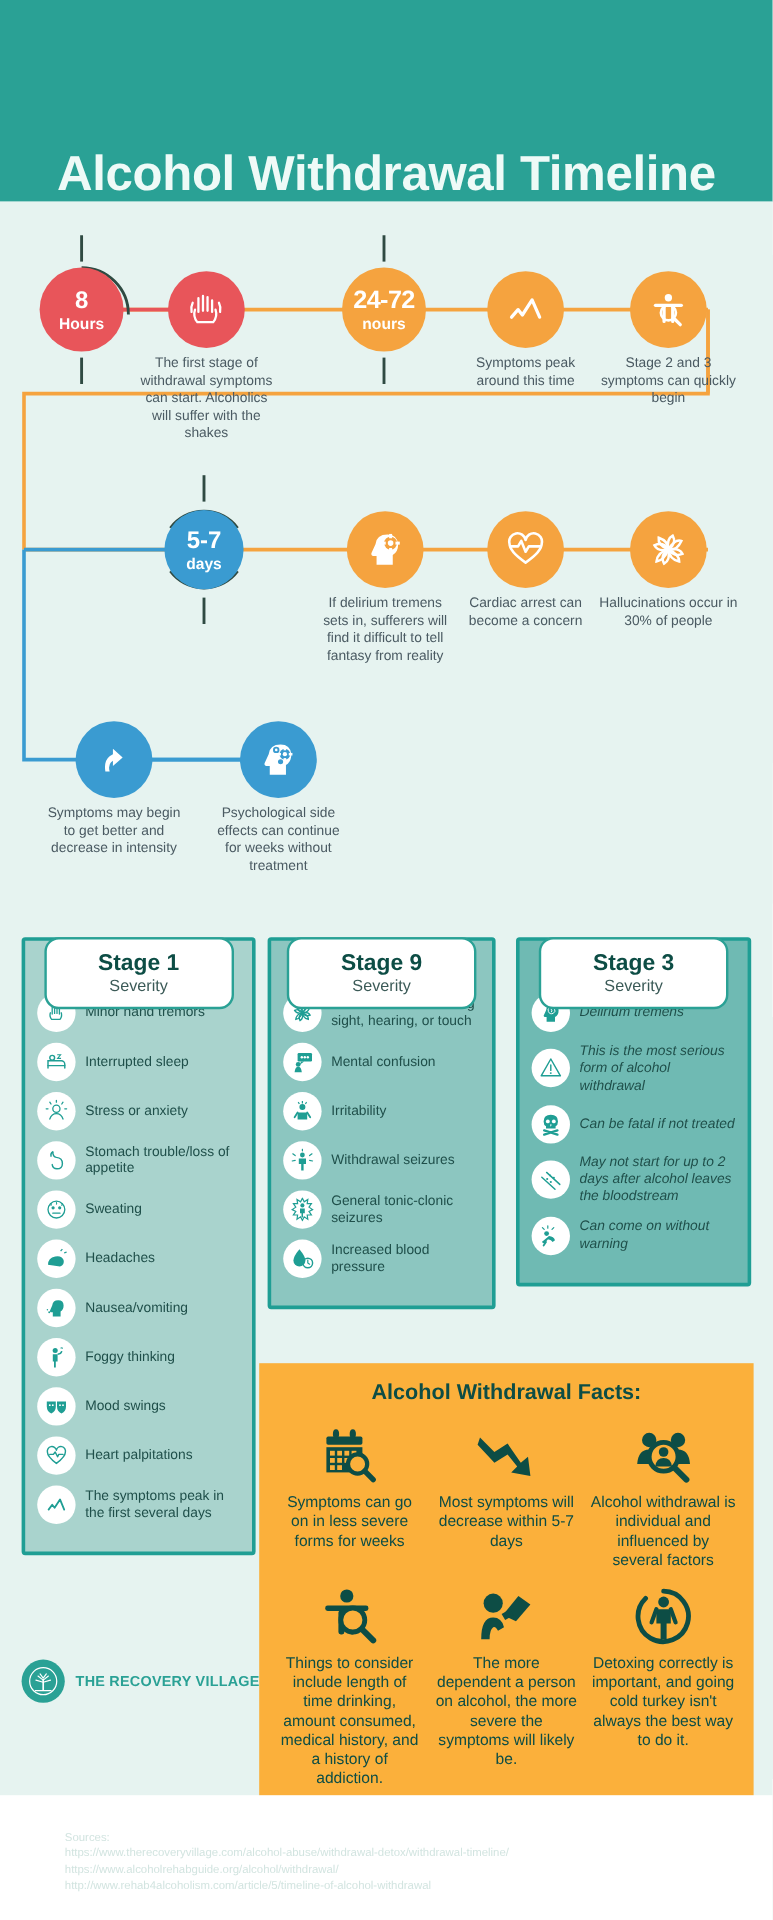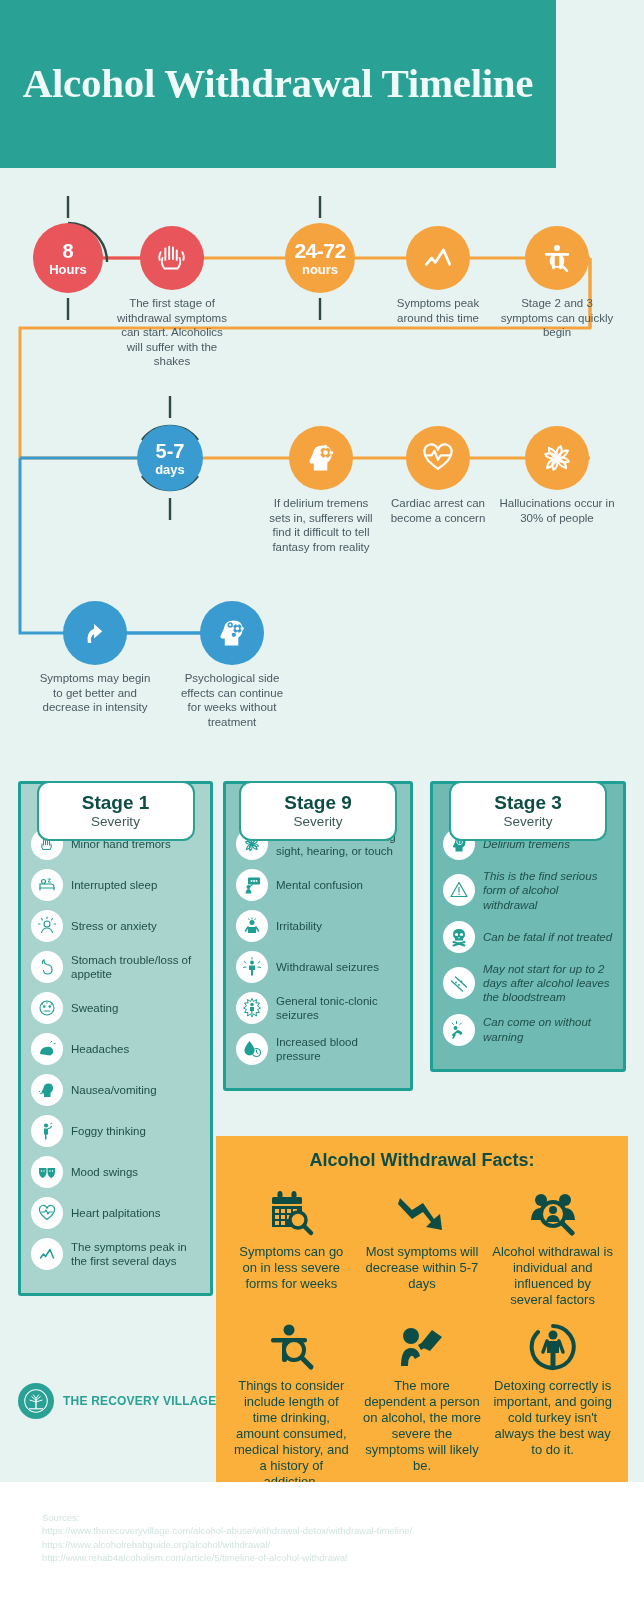--- a/index.html
+++ b/index.html
@@ -14,26 +14,25 @@
     width: 644px;
     height: 1600px;
     background: #e6f3f0;
     overflow: hidden;
   }
 
   
   .header {
     position: absolute;
     left: 0; top: 0;
-    width: 556px; height: 168px;
+    width: 644px; height: 168px;
     background: #2aa195;
     display: flex;
-    align-items: center;
+    align-items: flex-end;
     justify-content: center;
-    font-family: Liberation Serif, serif;
   }
   .header h1 {
     color: #eefaf7;
     font-size: 41px;
     font-weight: bold;
     line-height: 1.12;
     text-align: center;
     letter-spacing: -0.3px;
   }
 
@@ -208,23 +207,23 @@
     font-size: 12px;
     font-weight: bold;
     color: #2aa195;
     letter-spacing: 0.2px;
   }
 
   
   .sources {
     position: absolute;
     left: 0; bottom: 0;
-    width: 644px; height: 118px;
+    width: 644px; height: 104px;
     background: #ffffff;
-    padding: 29px 0 0 42px;
+    padding: 29px 0 0 54px;
   }
   .sources-label, .source-link {
     display: block;
     font-size: 9.5px;
     line-height: 1.42;
     color: #d2e4e0;
   }
 </style>
 </head>
 <body>
@@ -613,21 +612,21 @@
           <span class="sym-txt">Delirium tremens</span>
         </div>
         <div class="sym-row">
           <span class="sym-ico">
             <svg width="20" height="20" viewBox="0 0 40 40" fill="none" stroke="#1f9e94" stroke-width="2.4" stroke-linejoin="round">
                 <path d="M20 5 L36 33 H4 z"></path>
                 <path d="M20 15 v9" stroke-linecap="round"></path>
                 <circle cx="20" cy="28.5" r="1.6" fill="#1f9e94" stroke="none"></circle>
               </svg>
           </span>
-          <span class="sym-txt">This is the find serious form of alcohol withdrawal</span>
+          <span class="sym-txt">This is the most serious form of alcohol withdrawal</span>
         </div>
         <div class="sym-row">
           <span class="sym-ico">
             <svg width="20" height="20" viewBox="0 0 40 40" fill="#1f9e94">
                 <path d="M20 4 q12 0 12 11 q0 6 -4 8 v4 h-16 v-4 q-4-2 -4-8 q0-11 12-11 z"></path>
                 <g fill="#fff">
                   <circle cx="15" cy="15" r="3.2"></circle>
                   <circle cx="25" cy="15" r="3.2"></circle>
                   <path d="M18.5 20 h3 l-1.5 4 z"></path>
                 </g>

